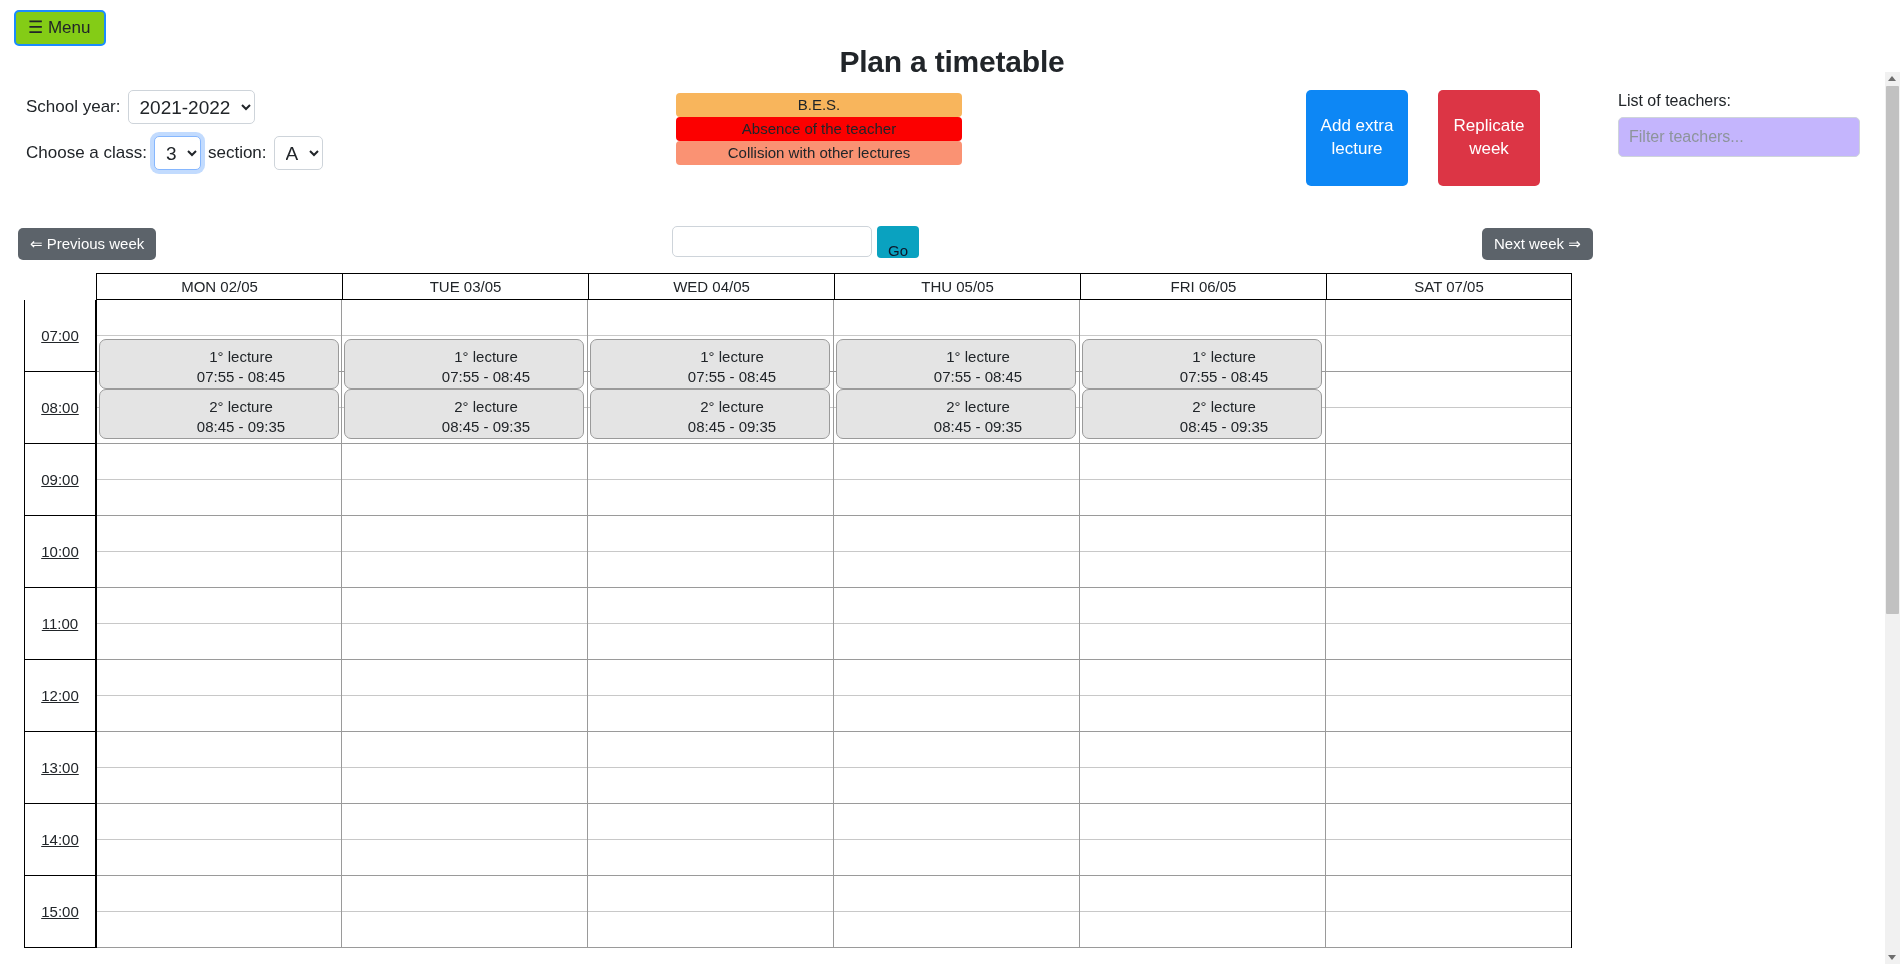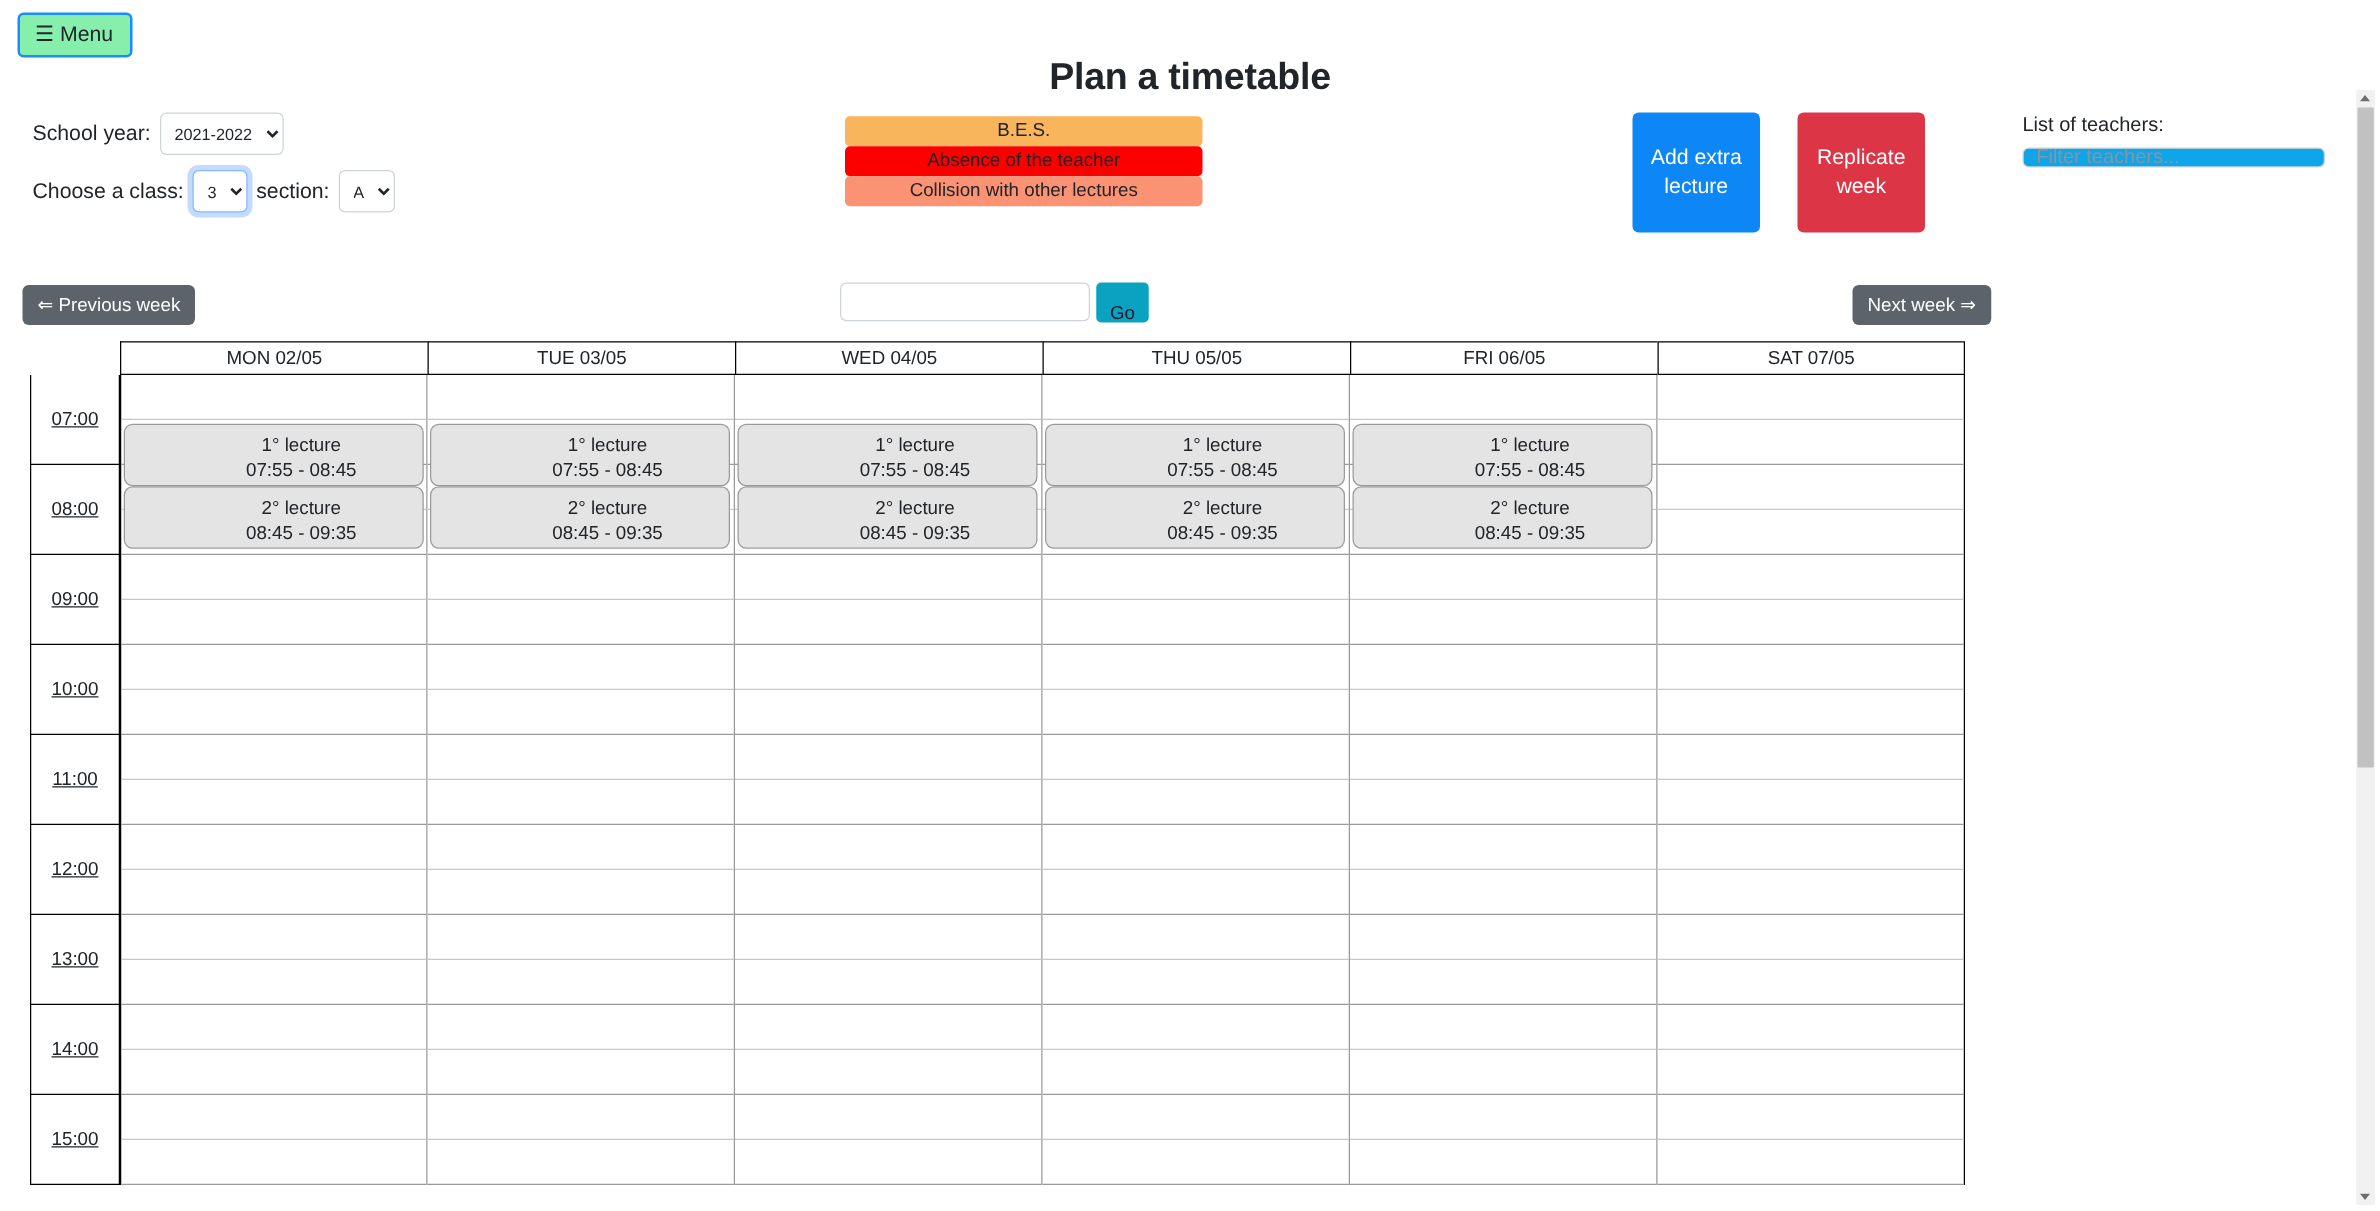--- a/index.html
+++ b/index.html
@@ -12,39 +12,39 @@
     color: #212529;
   }
 
   #page { position: relative; width: 1904px; height: 969px; }
 
   
   .menu-btn {
     position: absolute; left: 14px; top: 10px;
     padding: 7px 13px 8px 12px;
     border: 2px solid #1a8cff; border-radius: 5px;
-    background: #86efac; color: #212529;
+    background: #84cc16; color: #212529;
     font-size: 17px; line-height: 1;
     cursor: pointer; white-space: nowrap;
   }
 
   
   .page-title {
     position: absolute; left: 0; top: 45px; width: 1904px;
     text-align: center; font-size: 30px; font-weight: bold;
     letter-spacing: -0.2px;
   }
 
   
   .selectors { position: absolute; left: 26px; top: 90px; }
   .sel-row { display: flex; align-items: center; margin-bottom: 12px; height: 34px; }
   .sel-row .lbl { font-size: 17px; margin-right: 7px; white-space: nowrap; }
   select.sel {
     font-family: "Liberation Sans", sans-serif;
-    font-size: 13px; color: #212529;
+    font-size: 19px; color: #212529;
     padding: 5px 7px; border: 1px solid #ced4da; border-radius: 5px;
     background: #fff; height: 34px; cursor: pointer;
   }
   select.sel.focused {
     border-color: #86b7fe;
     box-shadow: 0 0 0 4px rgba(13,110,253,.25);
   }
 
   
   .legend { position: absolute; left: 676px; top: 93px; }
@@ -66,25 +66,25 @@
     font-family: "Liberation Sans", sans-serif;
     cursor: pointer; padding: 4px 8px;
   }
   #btn-add { left: 1306px; background: #0d87f5; }
   #btn-rep { left: 1438px; background: #dc3545; }
 
   
   .teachers { position: absolute; left: 1618px; top: 92px; width: 246px; }
   .teachers-label { font-size: 16px; margin-bottom: 7px; }
   .teachers-filter {
-    width: 242px; height: 16px;
+    width: 242px; height: 40px;
     border: 1px solid #ced4da; border-radius: 5px;
     padding: 4px 10px; font-size: 16px;
     font-family: "Liberation Sans", sans-serif; color: #212529;
-    background: #0ea5e9;
+    background: #c4b5fd;
   }
   .teachers-filter::placeholder { color: #8d949b; }
 
   
   .btn-week {
     position: absolute; top: 228px;
     background: #5c636a; color: #fff; border: none; border-radius: 5px;
     font-size: 15px; font-family: "Liberation Sans", sans-serif;
     padding: 7px 12px; cursor: pointer; white-space: nowrap;
   }

